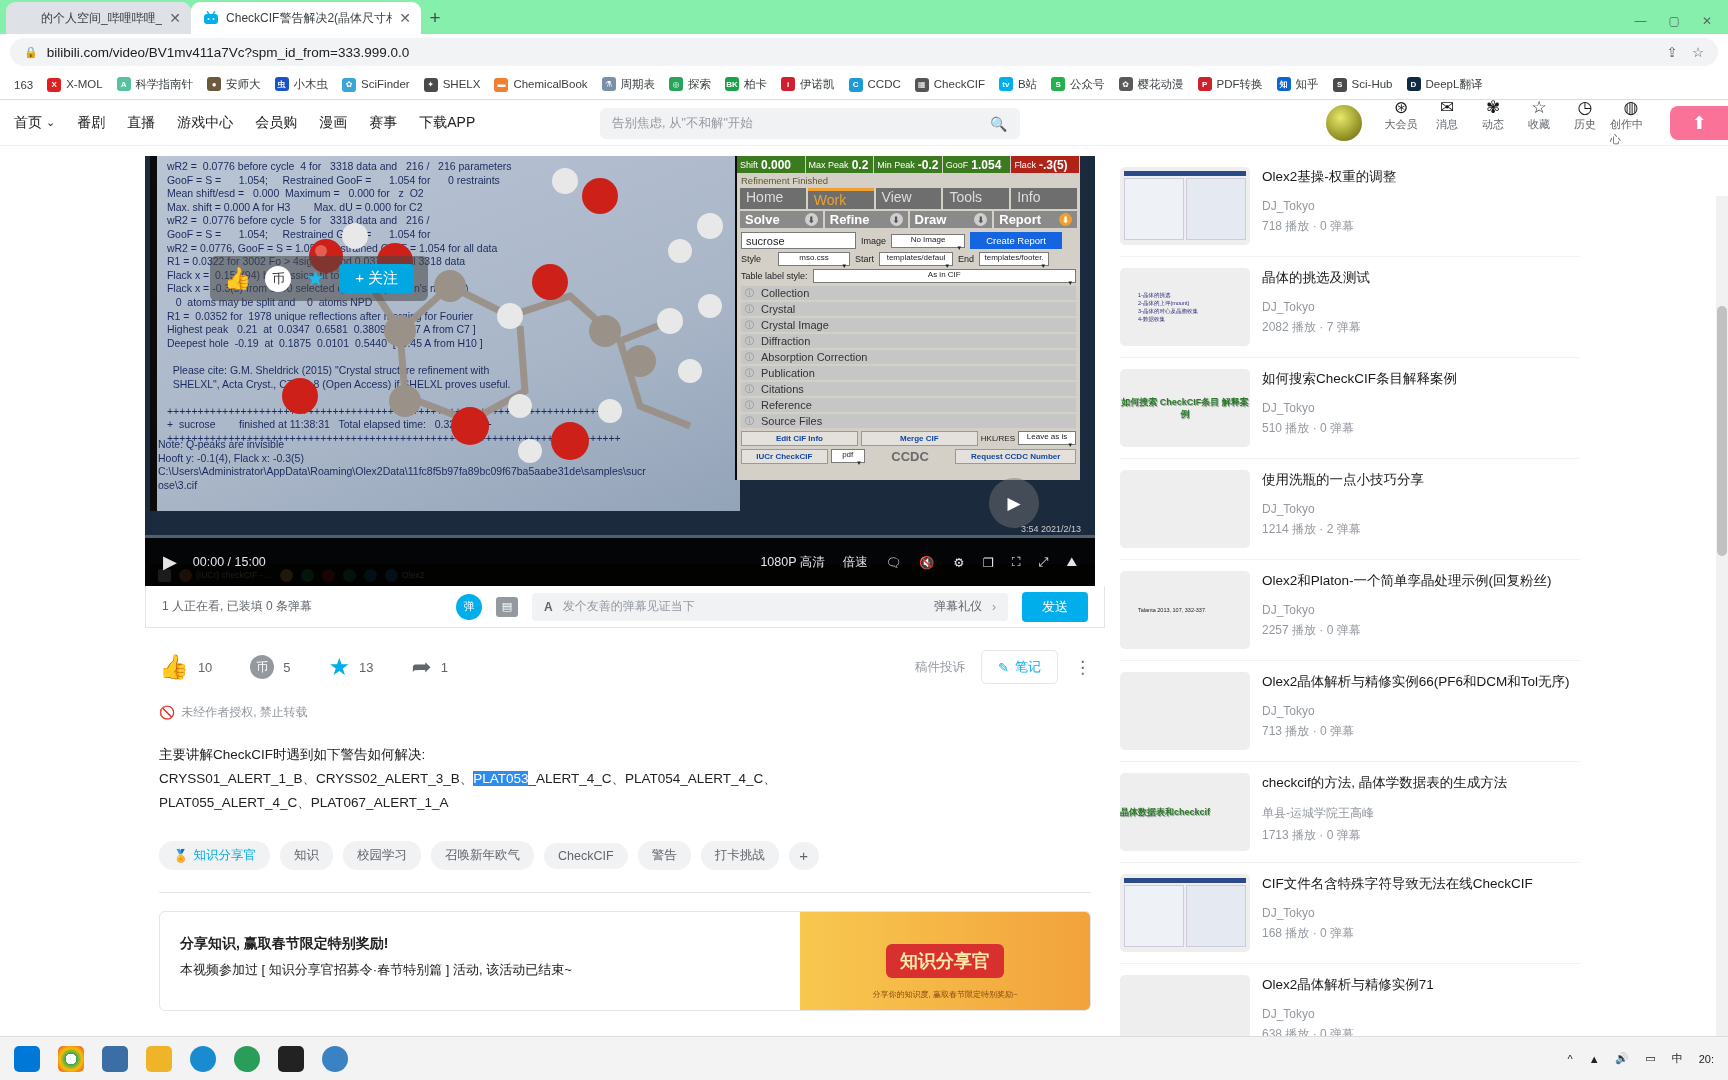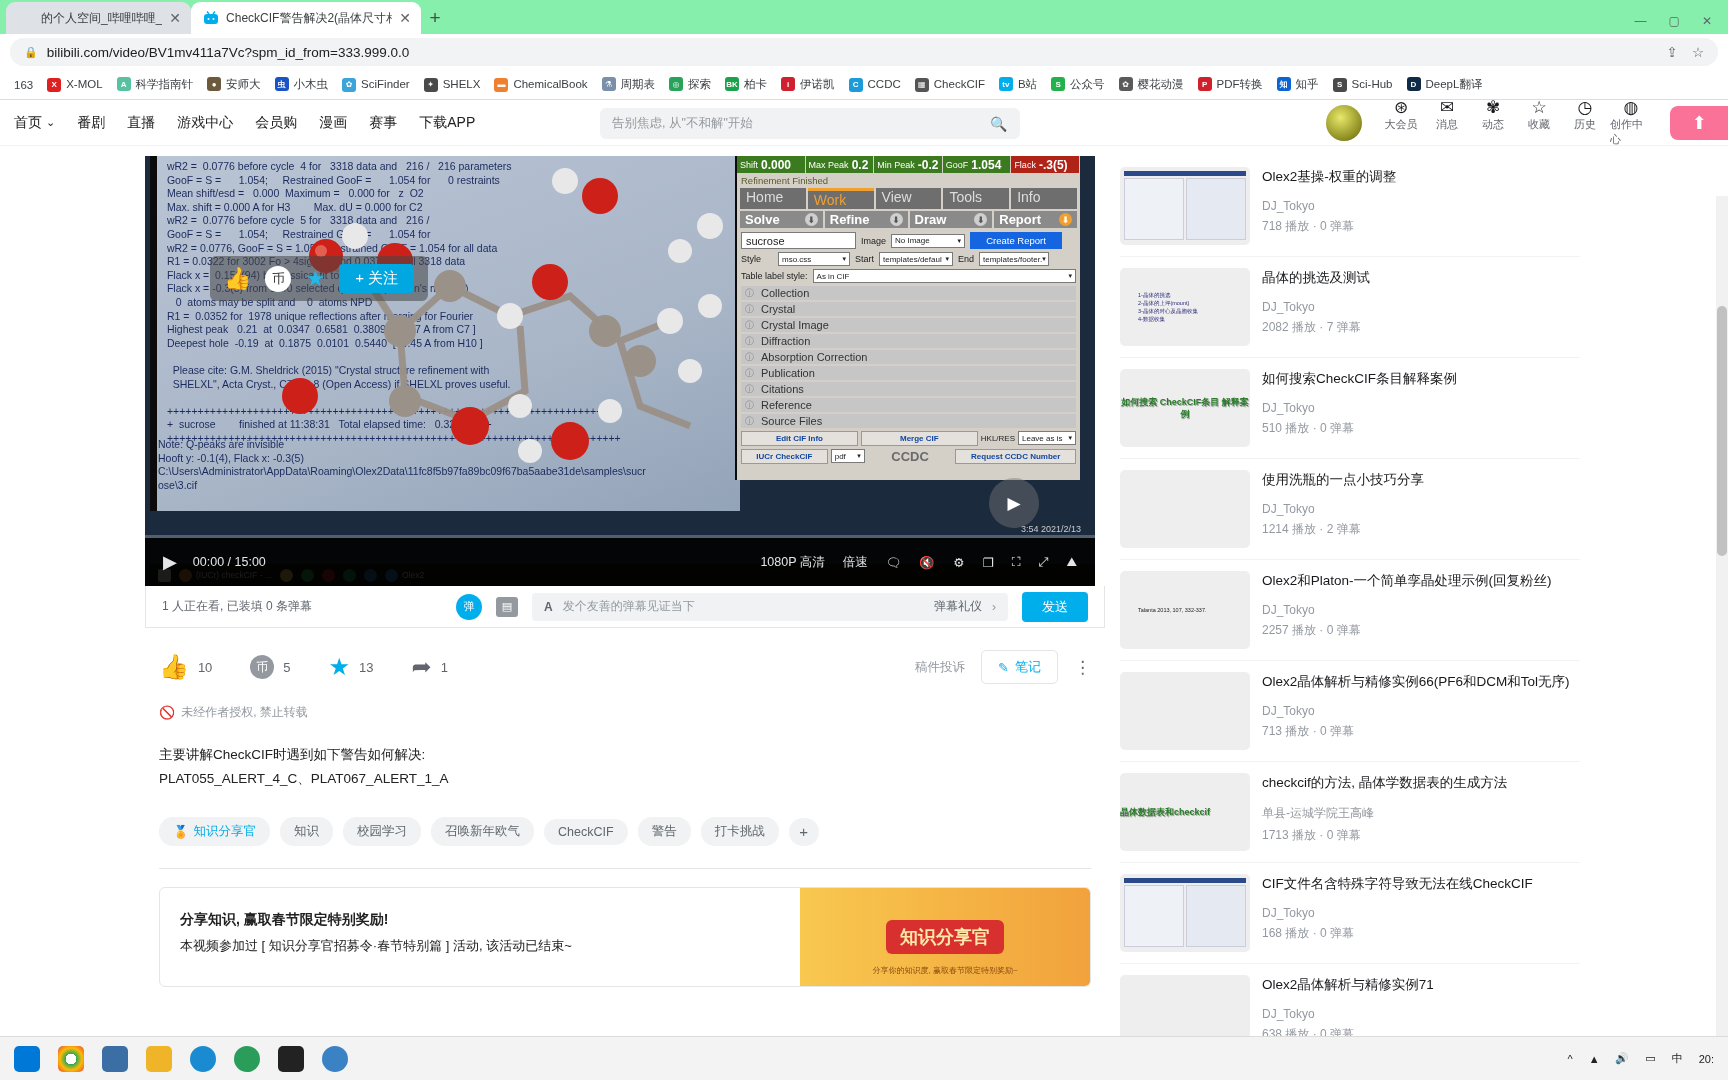--- a/index.html
+++ b/index.html
@@ -97,21 +97,21 @@
                 padding: 1px 5px; display: flex; align-items: center; }
   .ol-sub .dot { margin-left: auto; width: 13px; height: 13px; border-radius: 50%;
                  background: #cfcfcf; color: #555; font-size: 9px; display: flex;
                  align-items: center; justify-content: center; }
   .ol-sub .dot.or { background: #f0a030; color: #fff; }
   .ol-body { padding: 4px; font-size: 9px; color: #222; }
   .ol-row { display: flex; align-items: center; gap: 5px; margin-bottom: 3px; }
   .ol-in { background: #fff; border: 1px solid #7a7a7a; height: 17px; font-size: 11px;
            padding: 0 4px; display: flex; align-items: center; }
   .ol-sel { background: #fff; border: 1px solid #7a7a7a; height: 14px; font-size: 8px;
-            padding: 0 3px; display: flex; align-items: center; }
+            padding: 0 3px; display: flex; align-items: center; flex-direction: column; }
   .ol-sel .cv { margin-left: auto; font-size: 7px; }
   .ol-btn { background: #1565e0; color: #fff; font-size: 9.5px; padding: 3px 6px;
             text-align: center; }
   .ol-list div { background: #c6c6c6; font-size: 11px; color: #333; margin-bottom: 2px;
                  padding: 1px 4px 1px 20px; position: relative; }
   .ol-list div::before { content:"ⓘ"; position:absolute; left:4px; color:#8c8c8c; font-size:9px; }
   .ol-foot { display: flex; gap: 3px; margin-top: 3px; font-size: 8px; }
   .ol-foot .b2 { flex: 1; border: 1px solid #999; background: #e4e1dc; color: #12459e;
                  text-align: center; padding: 2px 0; font-weight: bold; }
   .sc-taskbar { position: absolute; left: 5px; bottom: 0; right: 0; height: 22px;
@@ -681,20 +681,23 @@
         </span>
       </div>
 
       <div class="desc">
         <div class="noreprint">
           <span class="ng">🚫</span>
           <span>未经作者授权, 禁止转载</span>
         </div>
         <div class="desctext">
           <div>主要讲解CheckCIF时遇到如下警告如何解决:</div>
+          <div>
+            <span>CRYSS01_ALERT_1_B、CRYSS02_ALERT_3_B、</span><span class="hl">PLAT053</span><span>_ALERT_4_C、PLAT054_ALERT_4_C、</span>
+          </div>
           <div>PLAT055_ALERT_4_C、PLAT067_ALERT_1_A</div>
         </div>
       </div>
 
       <div class="tags" id="tags">
           <span class="tag blue">
             <span>🏅</span>
             <span>知识分享官</span>
           </span>
           <span class="tag"><span>知识</span></span>

